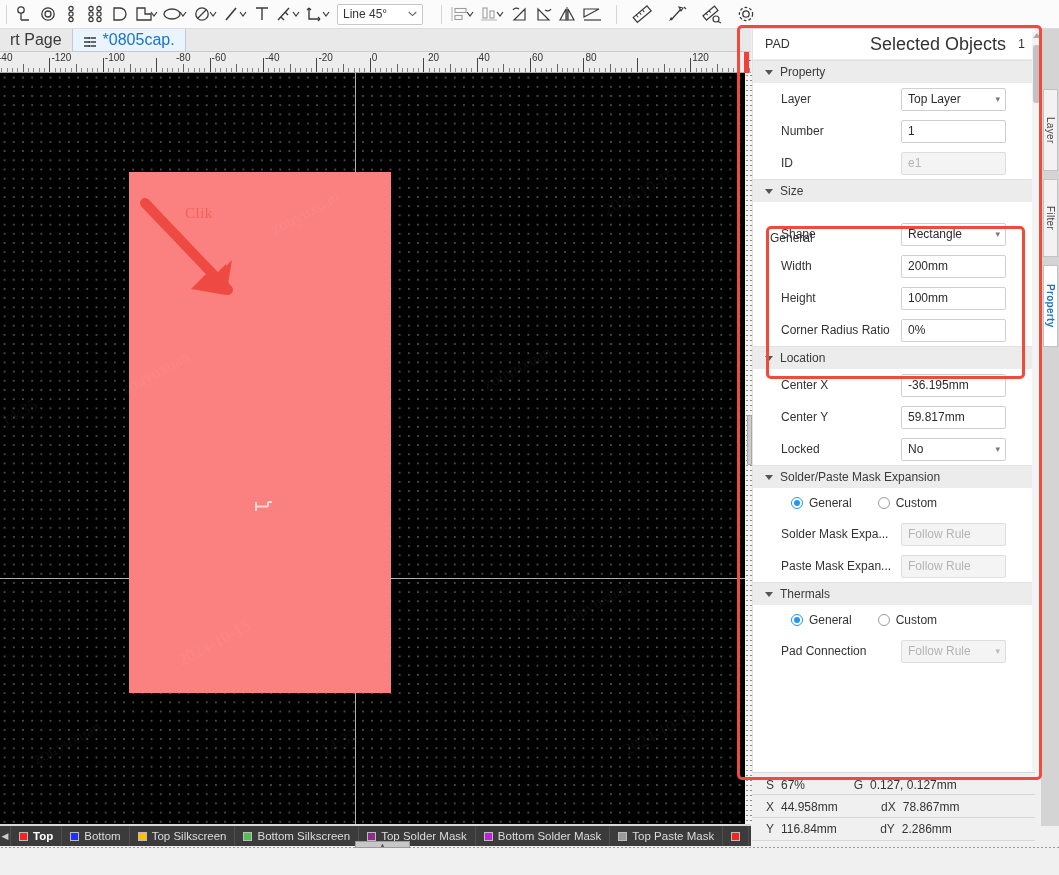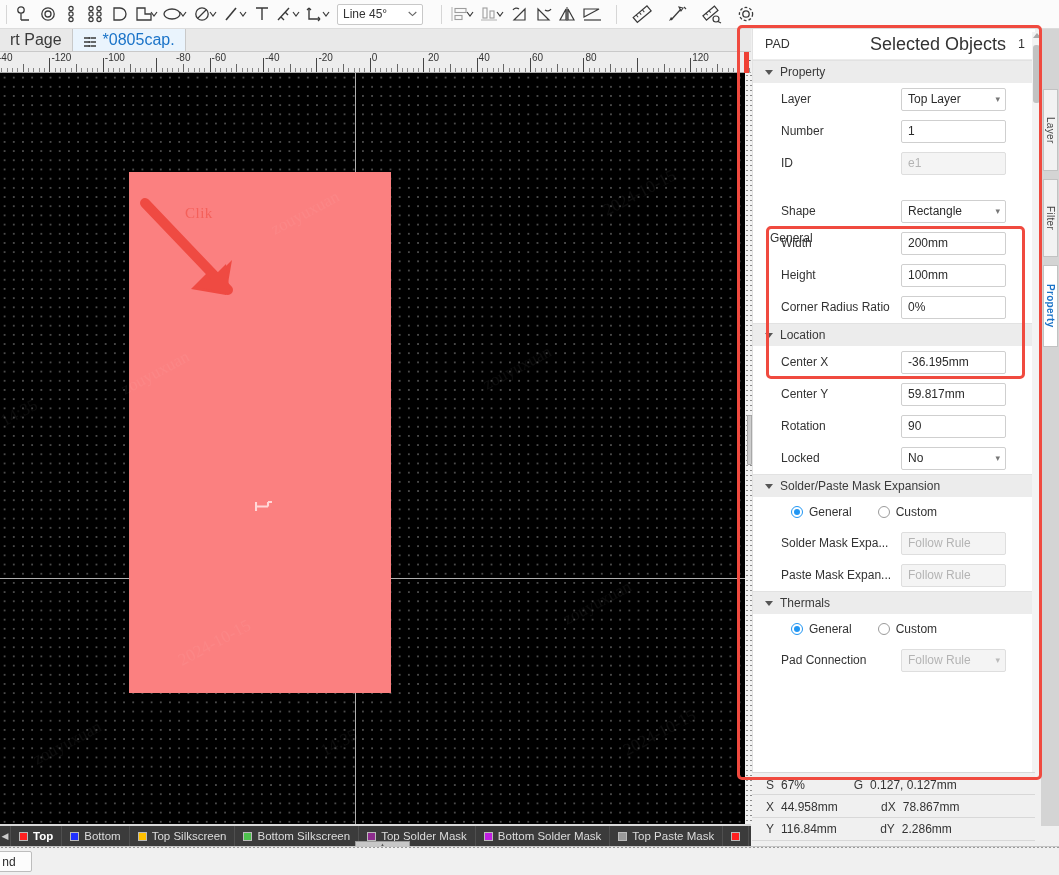--- a/index.html
+++ b/index.html
@@ -714,20 +714,24 @@
         <span>1</span>
       </span>
     </div>
     <div class="row">
       <span class="lbl">ID</span>
       <span class="fld disabled">
         <span>e1</span>
       </span>
     </div>
 
+    <div class="sec-head">
+      <span class="tri"></span>
+      <span>Size</span>
+    </div>
     <div style="height:16px"></div>
     <div class="row">
       <span class="lbl">Shape</span>
       <span class="fld sel">
         <span>Rectangle</span>
         <span class="chev">▾</span>
       </span>
     </div>
     <div class="row">
       <span class="lbl">Width</span>
@@ -755,26 +759,20 @@
     <div class="row">
       <span class="lbl">Center X</span>
       <span class="fld">
         <span>-36.195mm</span>
       </span>
     </div>
     <div class="row">
       <span class="lbl">Center Y</span>
       <span class="fld">
         <span>59.817mm</span>
-      </span>
-    </div>
-    <div class="row">
-      <span class="lbl">Rotation</span>
-      <span class="fld">
-        <span>90</span>
       </span>
     </div>
     <div class="row">
       <span class="lbl">Locked</span>
       <span class="fld sel">
         <span>No</span>
         <span class="chev">▾</span>
       </span>
     </div>
 
@@ -861,20 +859,15 @@
   <div class="statbox" style="top:817px; border-bottom:1px solid #d8d8d8;">
     <span class="sk">Y</span>
     <span class="sv">116.84mm</span>
     <span class="sk2">dY</span>
     <span class="sv">2.286mm</span>
   </div>
 
   <div class="hl" style="left:737px; top:25px; width:305px; height:755px;"></div>
   <div class="hl" style="left:766px; top:226px; width:259px; height:153px;"></div>
 
-  <div class="botbar">
-    <div class="botbtn">
-      <span>nd</span>
-    </div>
-  </div>
   <div class="dotstrip"></div>
 
 </div>
 
 </body></html>

